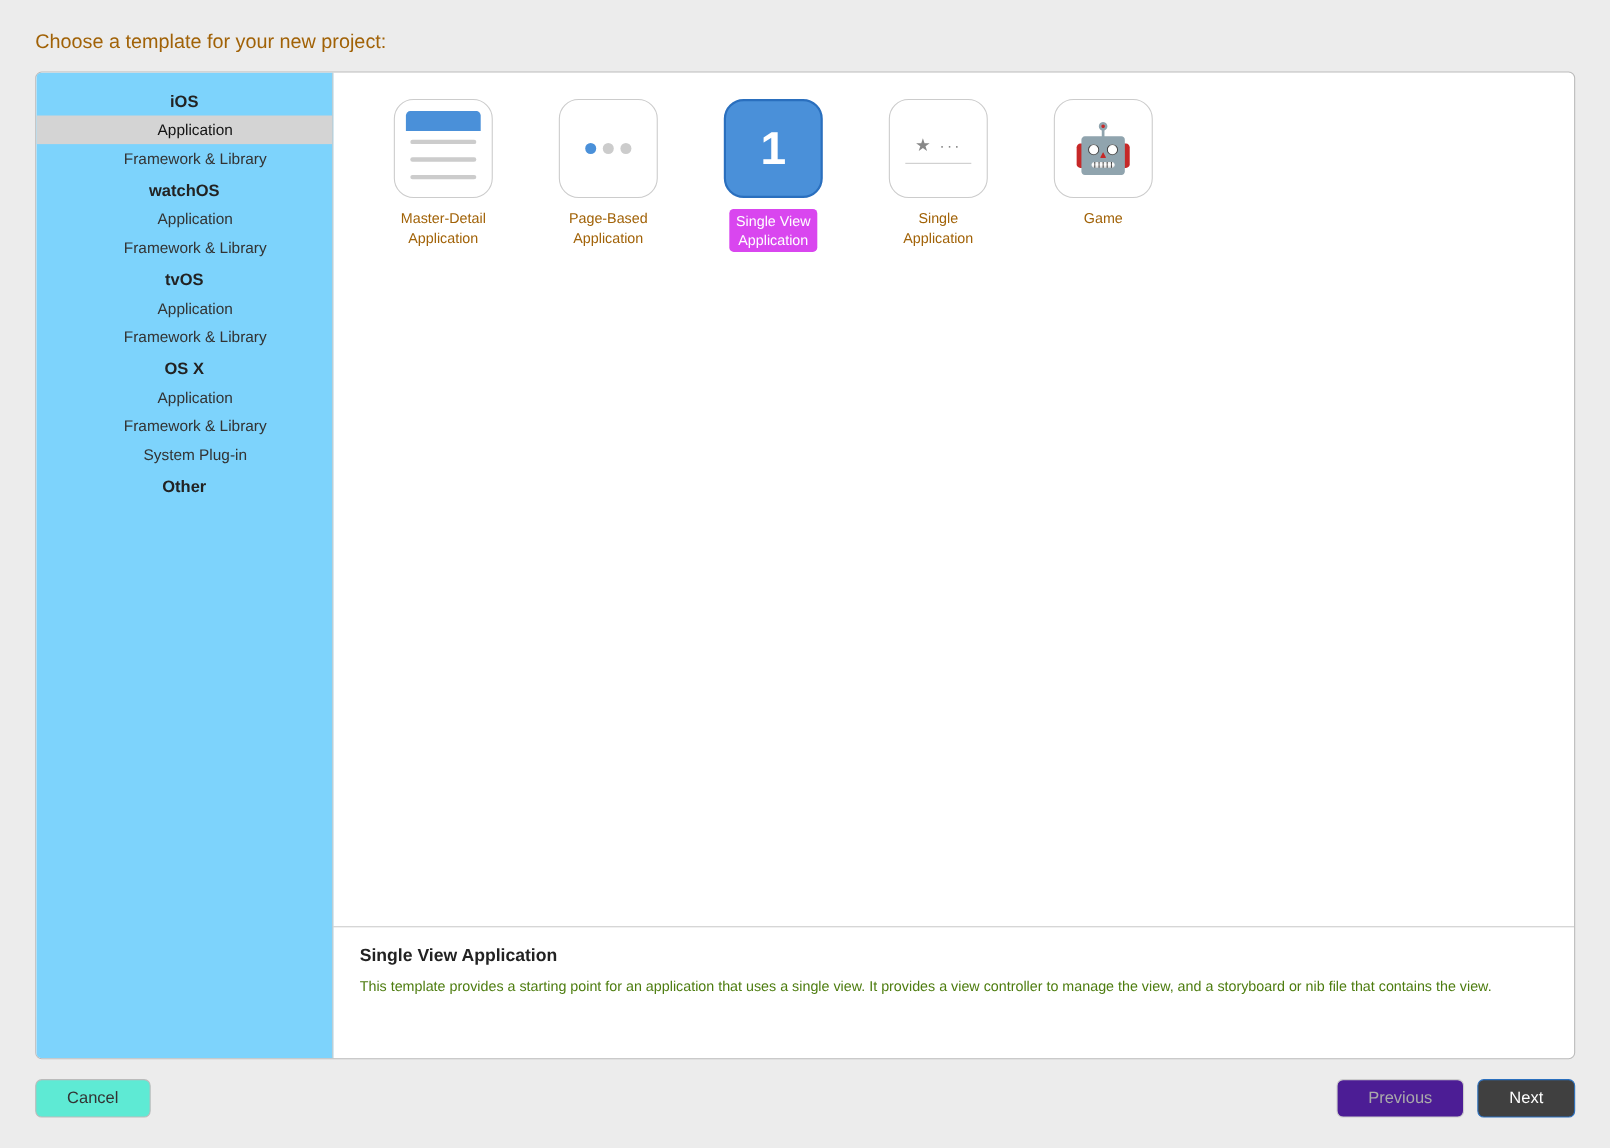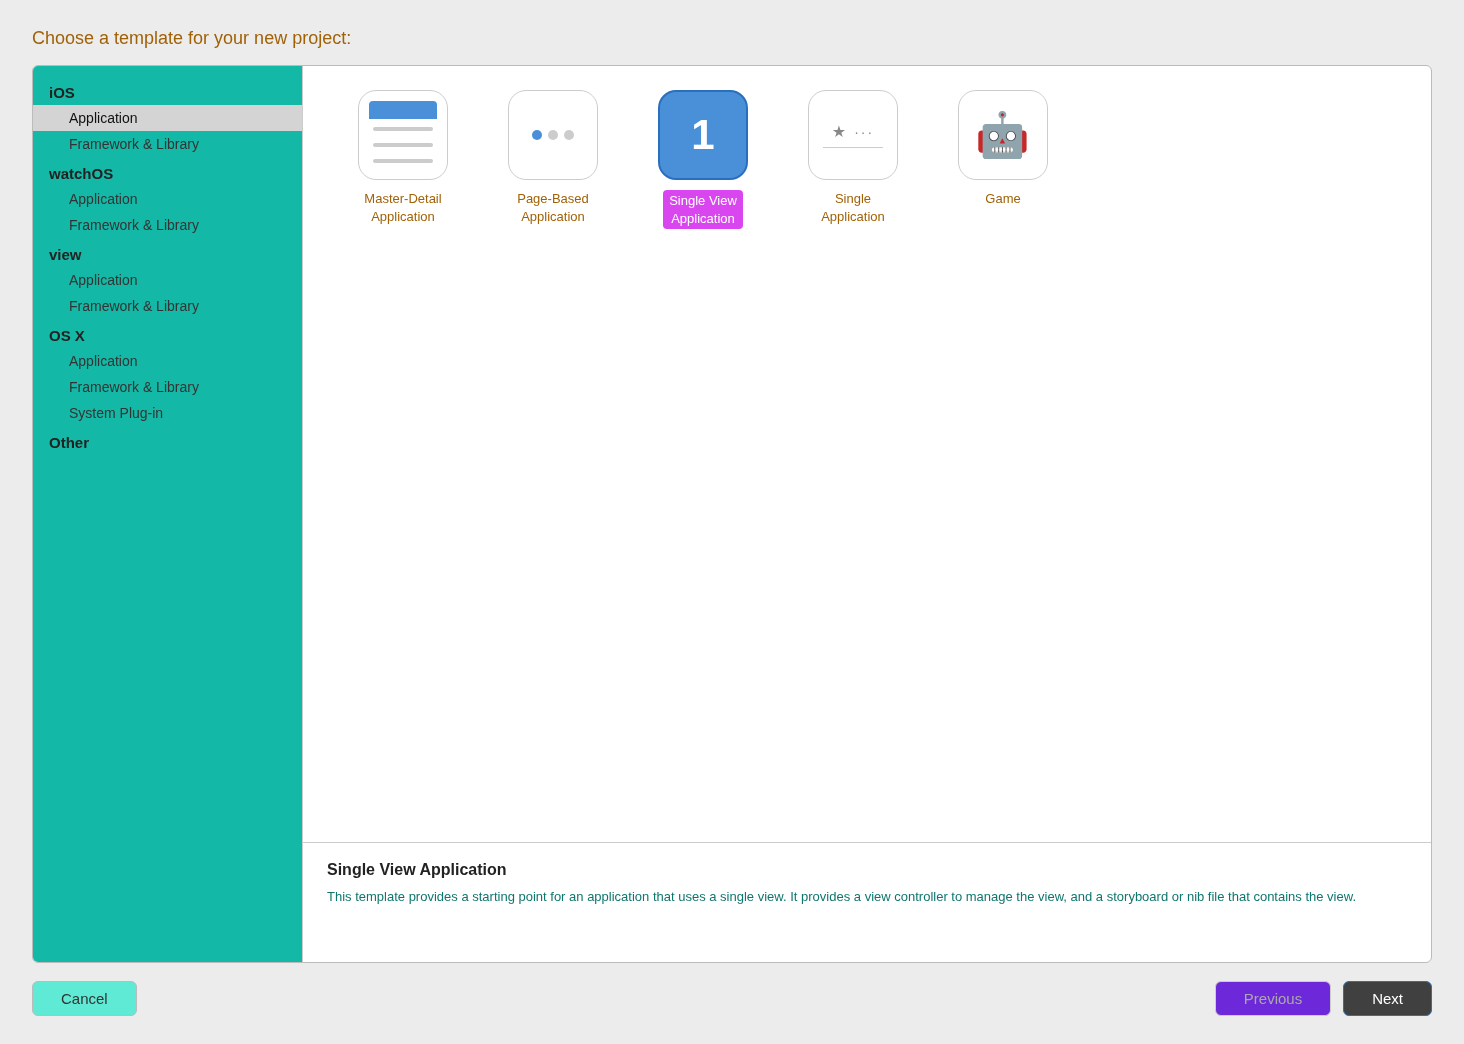--- a/index.html
+++ b/index.html
@@ -23,24 +23,25 @@
       flex: 1;
       border: 1px solid #bbb;
       background: #fff;
       border-radius: 6px;
       overflow: hidden;
     }
     
     .sidebar {
       width: 270px;
       border-right: 1px solid #ccc;
-      background: #14b8a6;
+      background: #7dd3fc;
       padding: 10px 0;
       overflow-y: auto;
       flex-shrink: 0;
+      text-align: center;
     }
     .sidebar-group-label {
       font-size: 15px;
       font-weight: 600;
       color: #222;
       padding: 8px 16px 4px 16px;
     }
     .sidebar-item {
       font-size: 14px;
       color: #333;
@@ -175,21 +176,21 @@
       max-height: 140px;
     }
     .description-title {
       font-size: 16px;
       font-weight: 600;
       color: #222;
       margin-bottom: 8px;
     }
     .description-body {
       font-size: 13px;
-      color: #0f766e;
+      color: #4d7c0f;
       line-height: 1.5;
     }
     
     .bottom-bar {
       display: flex;
       justify-content: space-between;
       align-items: center;
       padding: 18px 0 0 0;
     }
     .btn {
@@ -201,21 +202,21 @@
       background: #5eead4;
       color: #333;
     }
     .btn-primary {
       background: #404040;
       color: #fff;
       border: 1px solid #2a6fbe;
     }
     .btn-disabled {
       color: #aaa;
-      background: #6d28d9;
+      background: #4c1d95;
       border: 1px solid #ccc;
       cursor: default;
     }
     .bottom-right-btns {
       display: flex;
       gap: 12px;
     }
   </style>
 </head>
 <body>
@@ -224,21 +225,21 @@
 
 <div class="main-content">
 
   <div class="sidebar" id="sidebar-container">
       <div class="sidebar-group-label">iOS</div>
       <div class="sidebar-item selected">Application</div>
       <div class="sidebar-item">Framework &amp; Library</div>
       <div class="sidebar-group-label">watchOS</div>
       <div class="sidebar-item">Application</div>
       <div class="sidebar-item">Framework &amp; Library</div>
-      <div class="sidebar-group-label">view</div>
+      <div class="sidebar-group-label">tvOS</div>
       <div class="sidebar-item">Application</div>
       <div class="sidebar-item">Framework &amp; Library</div>
       <div class="sidebar-group-label">OS X</div>
       <div class="sidebar-item">Application</div>
       <div class="sidebar-item">Framework &amp; Library</div>
       <div class="sidebar-item">System Plug-in</div>
       <div class="sidebar-group-label">Other</div>
     </div>
 
   <div class="right-panel">

